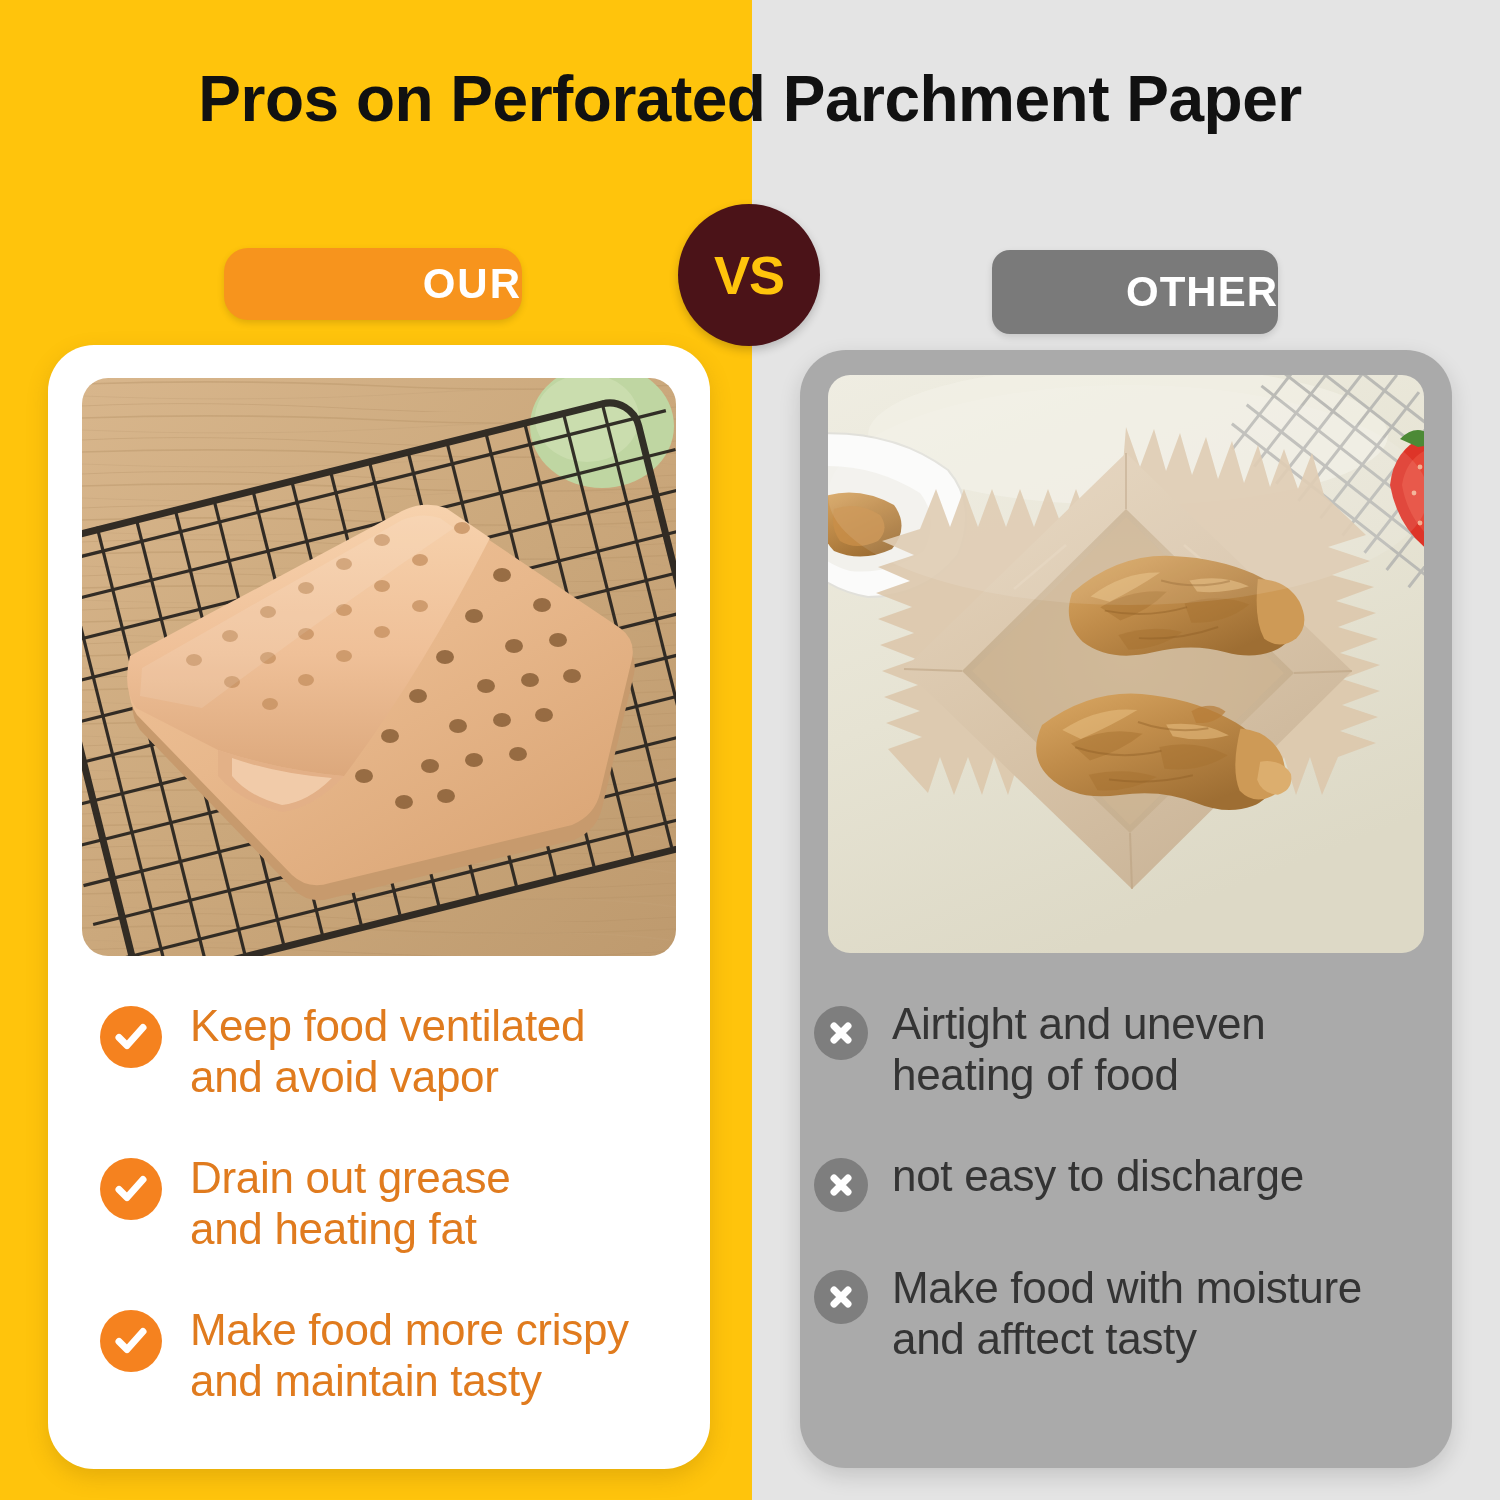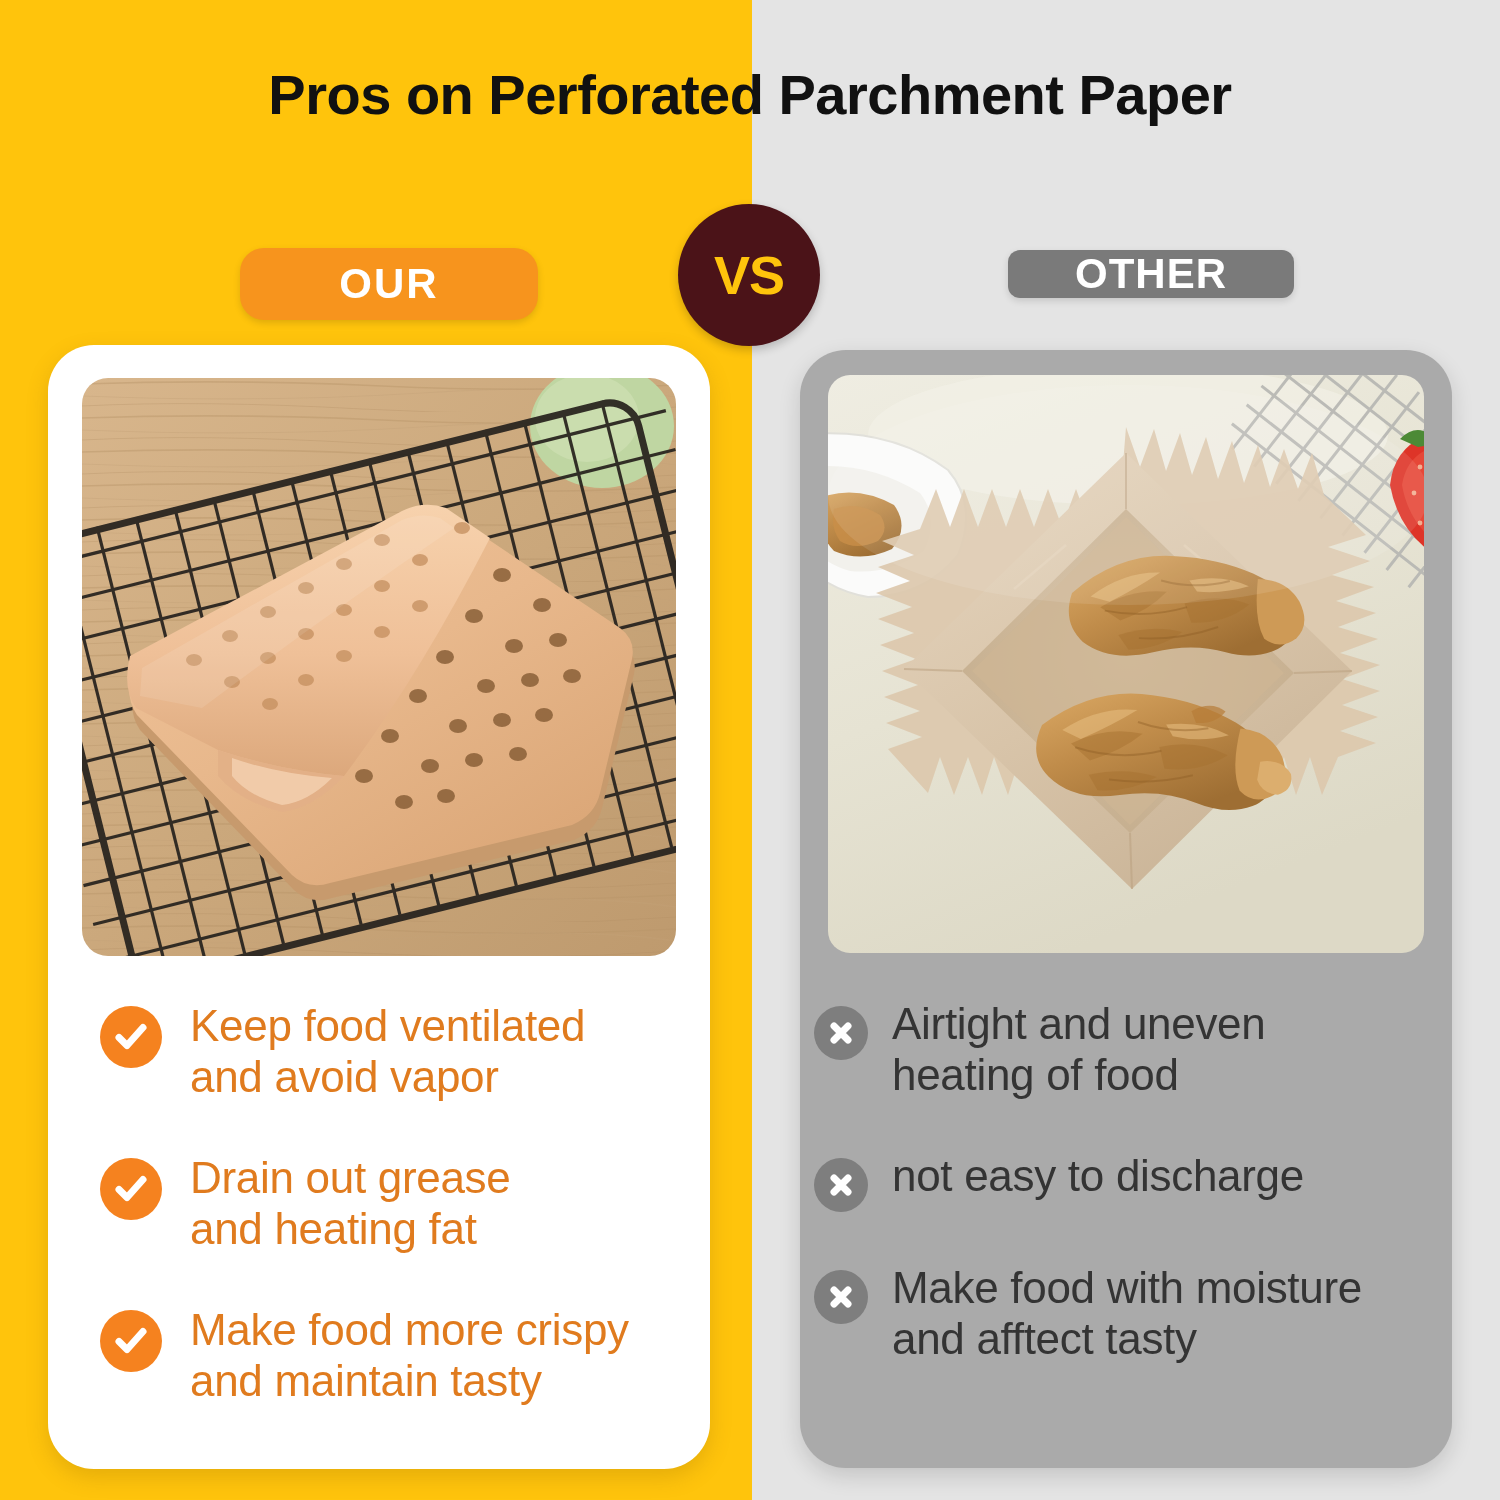--- a/index.html
+++ b/index.html
@@ -21,42 +21,41 @@
   }
   .bg-right {
     position:absolute; left:752px; top:0;
     width:748px; height:1500px;
     background:#E4E4E4;
   }
   
   .title {
     position:absolute; left:0; top:62px; width:1500px;
     text-align:center;
-    font-size:56px; font-weight:bold; color:#111111;
+    font-size:64px; font-weight:bold; color:#111111;
     letter-spacing:-0.5px;
     font-family:"Liberation Sans", sans-serif;
     white-space:nowrap;
   }
   
   .badge {
     position:absolute;
-    display:flex; align-items:center; justify-content:center;
+    display:flex; align-items:center; justify-content:flex-end;
     font-weight:bold; color:#FFFFFF;
     border-radius:24px;
     box-shadow:0 3px 7px rgba(0,0,0,0.13);
-    margin-left:16px;
   }
   .badge-our {
     left:224px; top:248px; width:298px; height:72px;
     background:#F7941D; font-size:42px; letter-spacing:2px;
   }
   .badge-other {
-    left:992px; top:250px; width:286px; height:48px;
+    left:992px; top:250px; width:286px; height:84px;
     background:#7A7A7A; font-size:42px; letter-spacing:1px;
-    border-radius:12px;
+    border-radius:18px;
   }
   .badge-vs {
     position:absolute;
     left:678px; top:204px; width:142px; height:142px;
     border-radius:50%;
     background:#4B1318;
     display:flex; align-items:center; justify-content:center;
     color:#FFC40C; font-size:54px; font-weight:bold;
     letter-spacing:-1px;
     box-shadow:0 4px 10px rgba(0,0,0,0.2);

